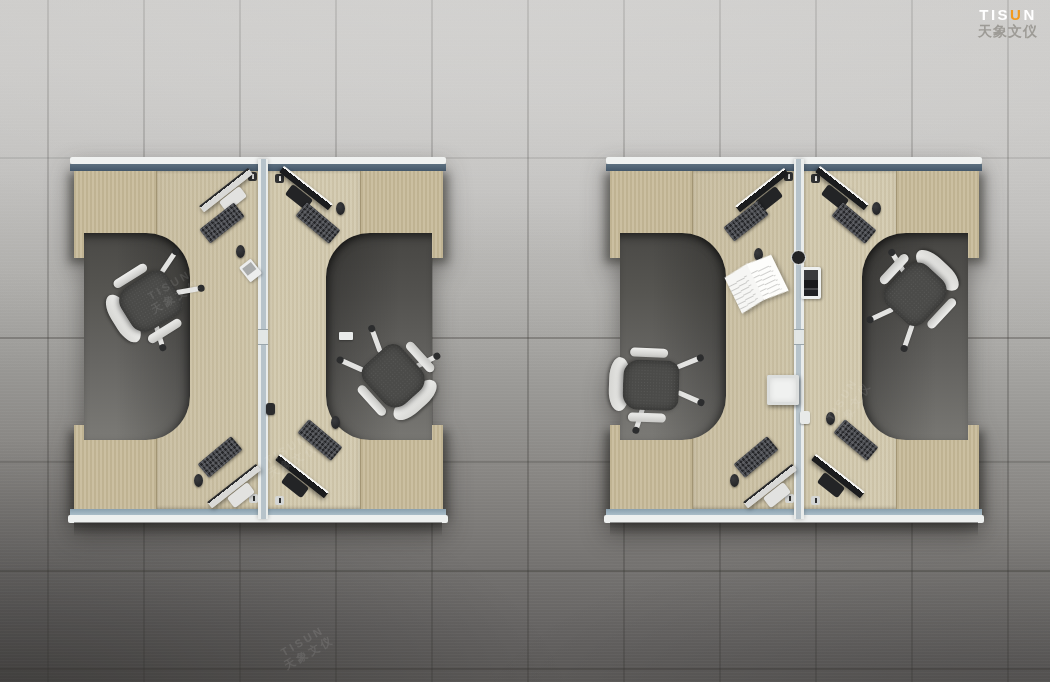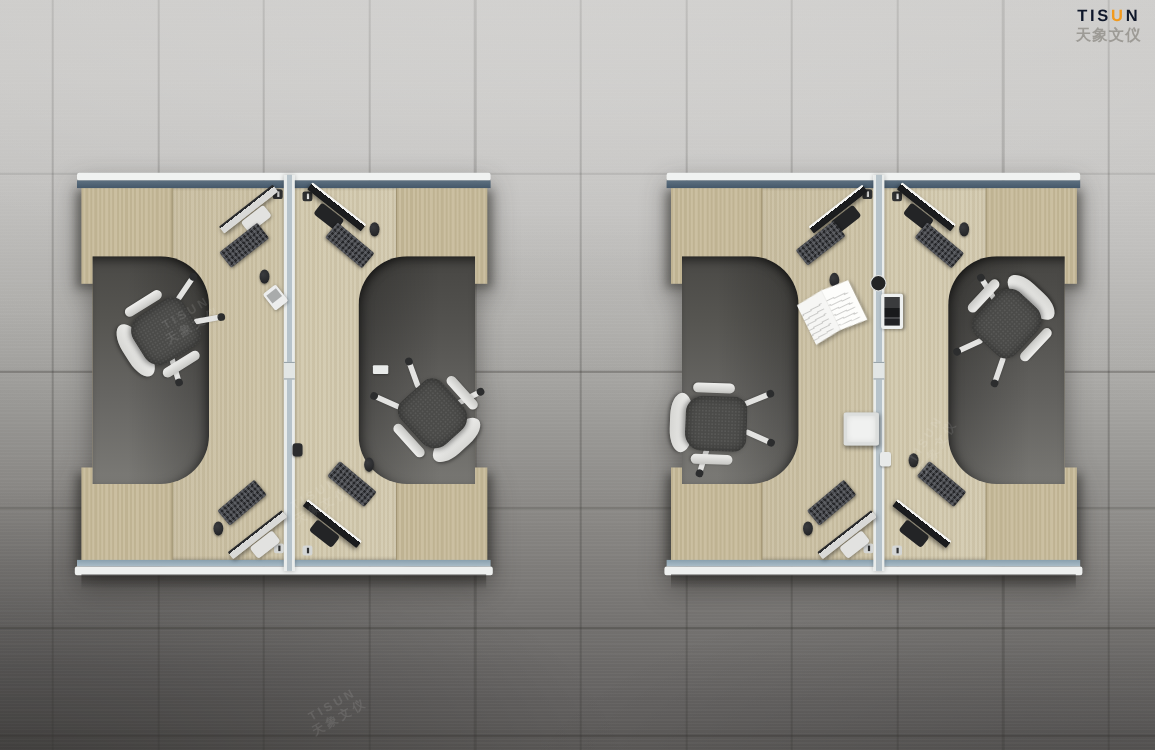--- a/index.html
+++ b/index.html
@@ -124,21 +124,21 @@
   .div-panel::after{content:'';position:absolute;left:3px;top:3px;width:14px;height:26px;background:
     linear-gradient(180deg,#3a3b3d 0 40%, #191a1c 40% 70%, #46474a 70% 78%, #202124 78%);}
   .white-box{position:absolute;width:32px;height:30px;background:#f0f1f0;border-radius:2px;
     box-shadow:1px 2px 4px rgba(0,0,0,0.45), inset 0 0 0 3px #dcdedd, inset 0 0 8px rgba(0,0,0,0.2);}
   .grommet{position:absolute;width:13px;height:13px;border-radius:50%;background:#232425;border:1.5px solid #e6e8e7;}
   .knob-white{position:absolute;width:10px;height:13px;border-radius:2px;background:#e8eae9;box-shadow:0 1px 2px rgba(0,0,0,0.35);}
 
   
   .logo{position:absolute;right:4px;top:6px;width:76px;text-align:center;z-index:40;}
   .logo-en{font-size:15px;font-weight:700;letter-spacing:2.5px;line-height:17px;}
-  .logo-en .g{color:#0f172a;}
+  .logo-en .g{color:#ffffff;}
   .logo-en .o{color:#f29a1d;}
   .logo-cn{font-size:14px;font-weight:700;letter-spacing:1px;color:rgba(148,146,140,0.85);line-height:16px;}
 
   .wm{position:absolute;z-index:30;text-align:center;color:rgba(255,255,255,0.10);
       font-weight:700;font-size:11px;letter-spacing:3px;line-height:13px;transform:rotate(-30deg);}
   .wm.steep{transform:rotate(-58deg);}
 </style>
 </head>
 <body>
 

